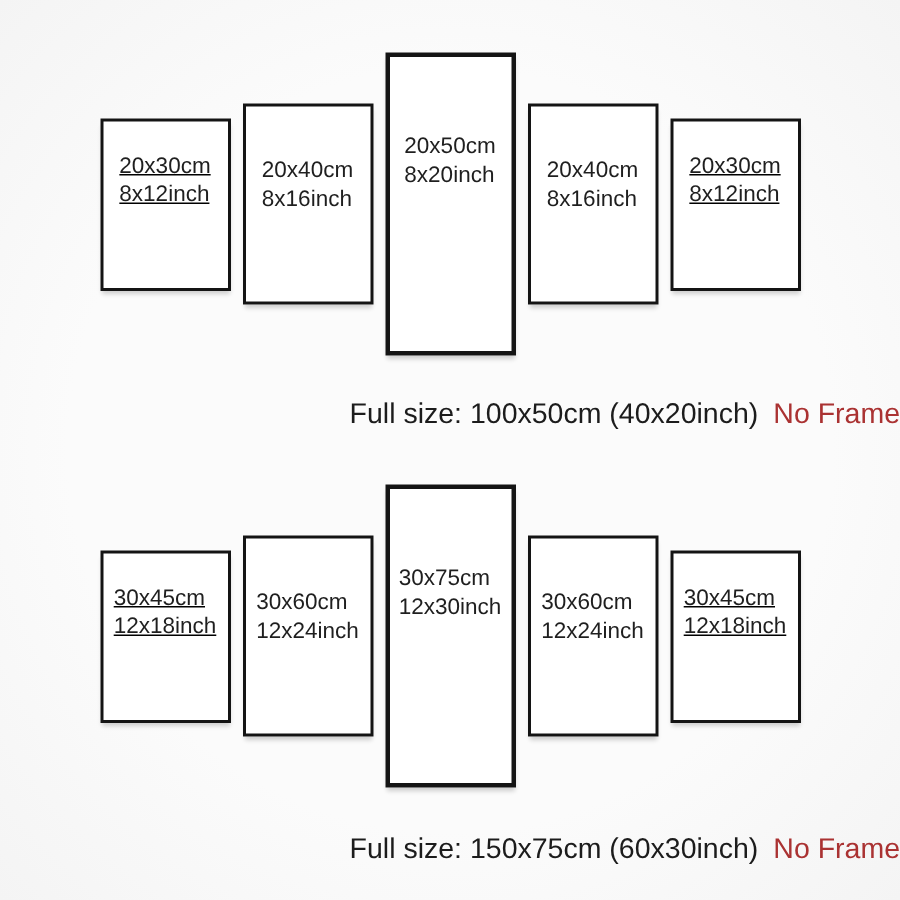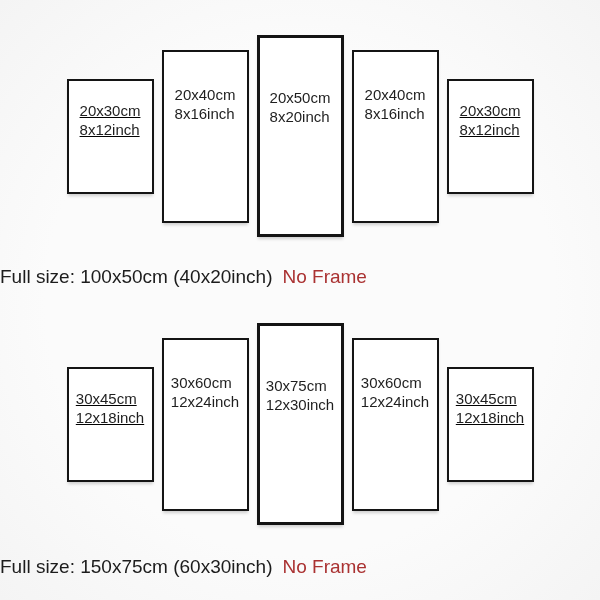--- a/index.html
+++ b/index.html
@@ -31,35 +31,35 @@
     box-sizing: border-box;
     width: 87px;
     background: #ffffff;
     border: 2px solid #141414;
     box-shadow: 0 3px 3px -1px rgba(0,0,0,0.18);
     display: flex;
     flex-direction: column;
     align-items: center;
   }
   .size-s { height: 115px; padding-top: 20px; text-decoration: underline; }
-  .size-m { height: 173px; padding-top: 33px; }
+  .size-m { height: 134px; padding-top: 33px; }
   .size-l { height: 202px; padding-top: 50px; border-width: 3px; }
   .panel-label {
     text-align: left;
     font-size: 15px;
     line-height: 19px;
     color: #1f1f1f;
     white-space: nowrap;
   }
   .caption {
     position: absolute;
     left: 0;
     width: 100%;
     margin: 0;
-    text-align: left;
+    text-align: right;
     font-size: 19px;
     line-height: 22px;
     color: #1c1c1c;
   }
   .caption-top { top: 266px; }
   .caption-bottom { top: 556px; }
   .no-frame {
     color: #aa3232;
     margin-left: 10px;
   }

